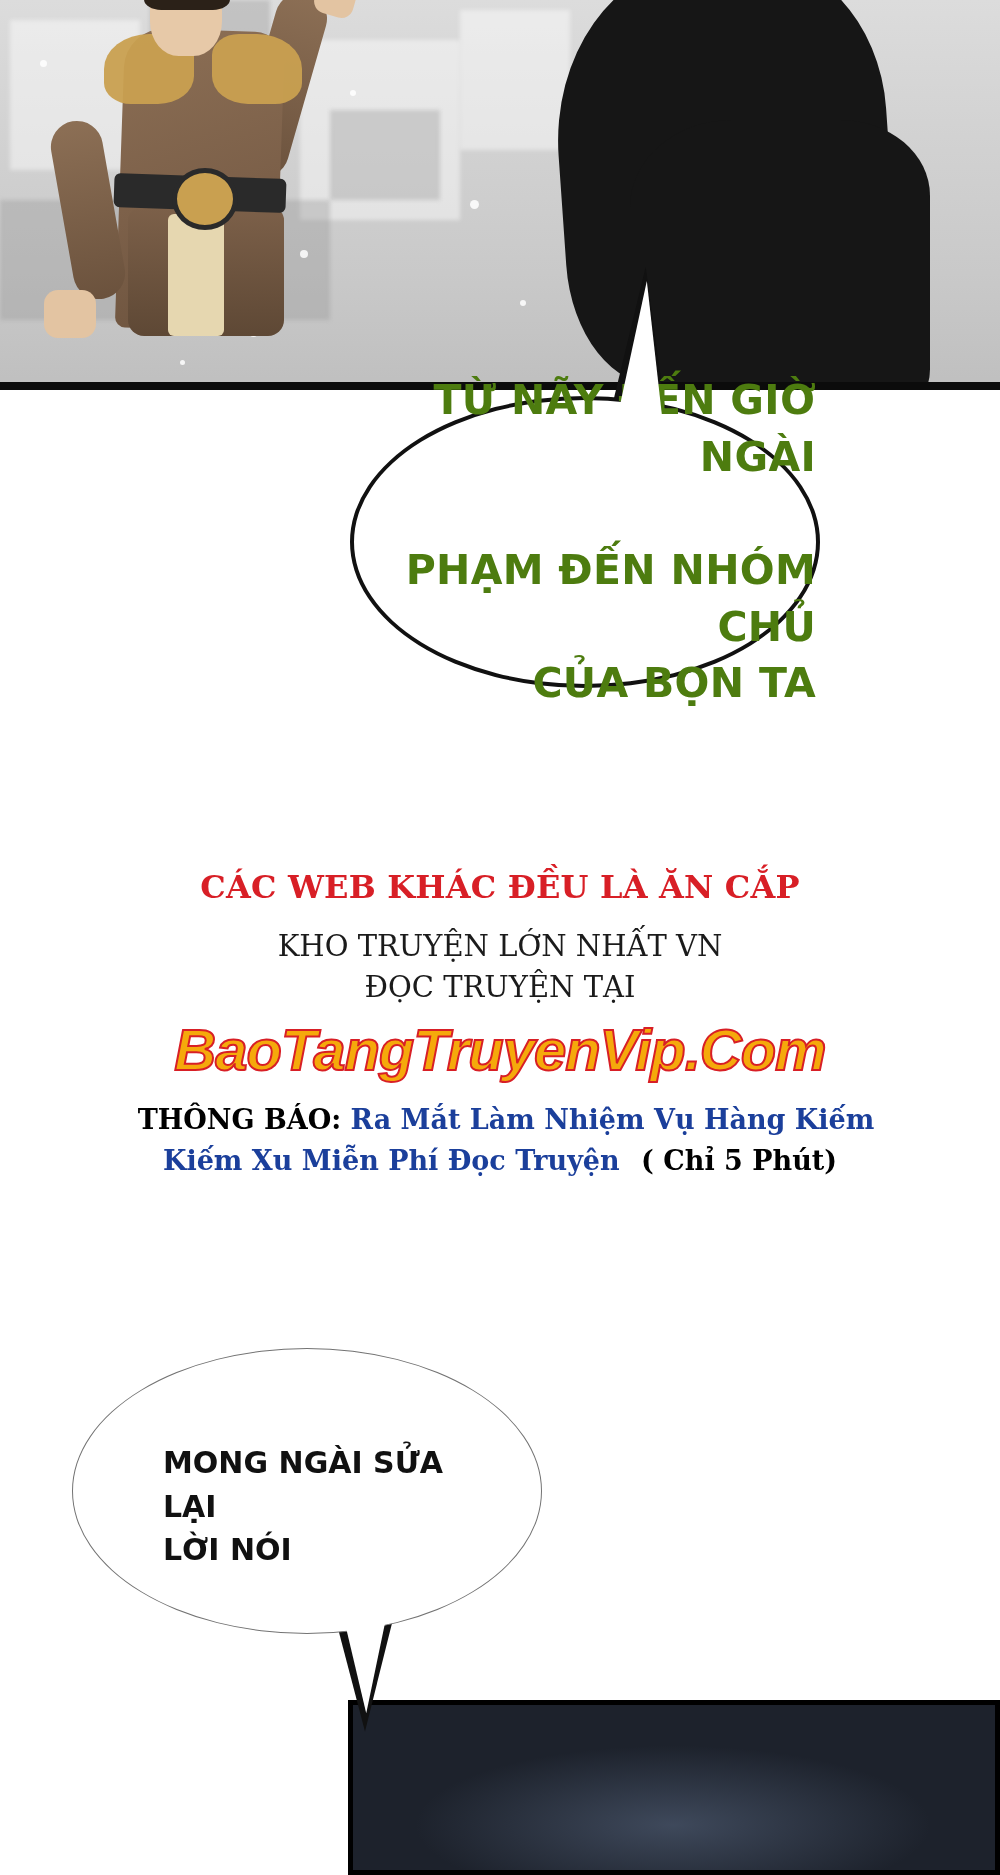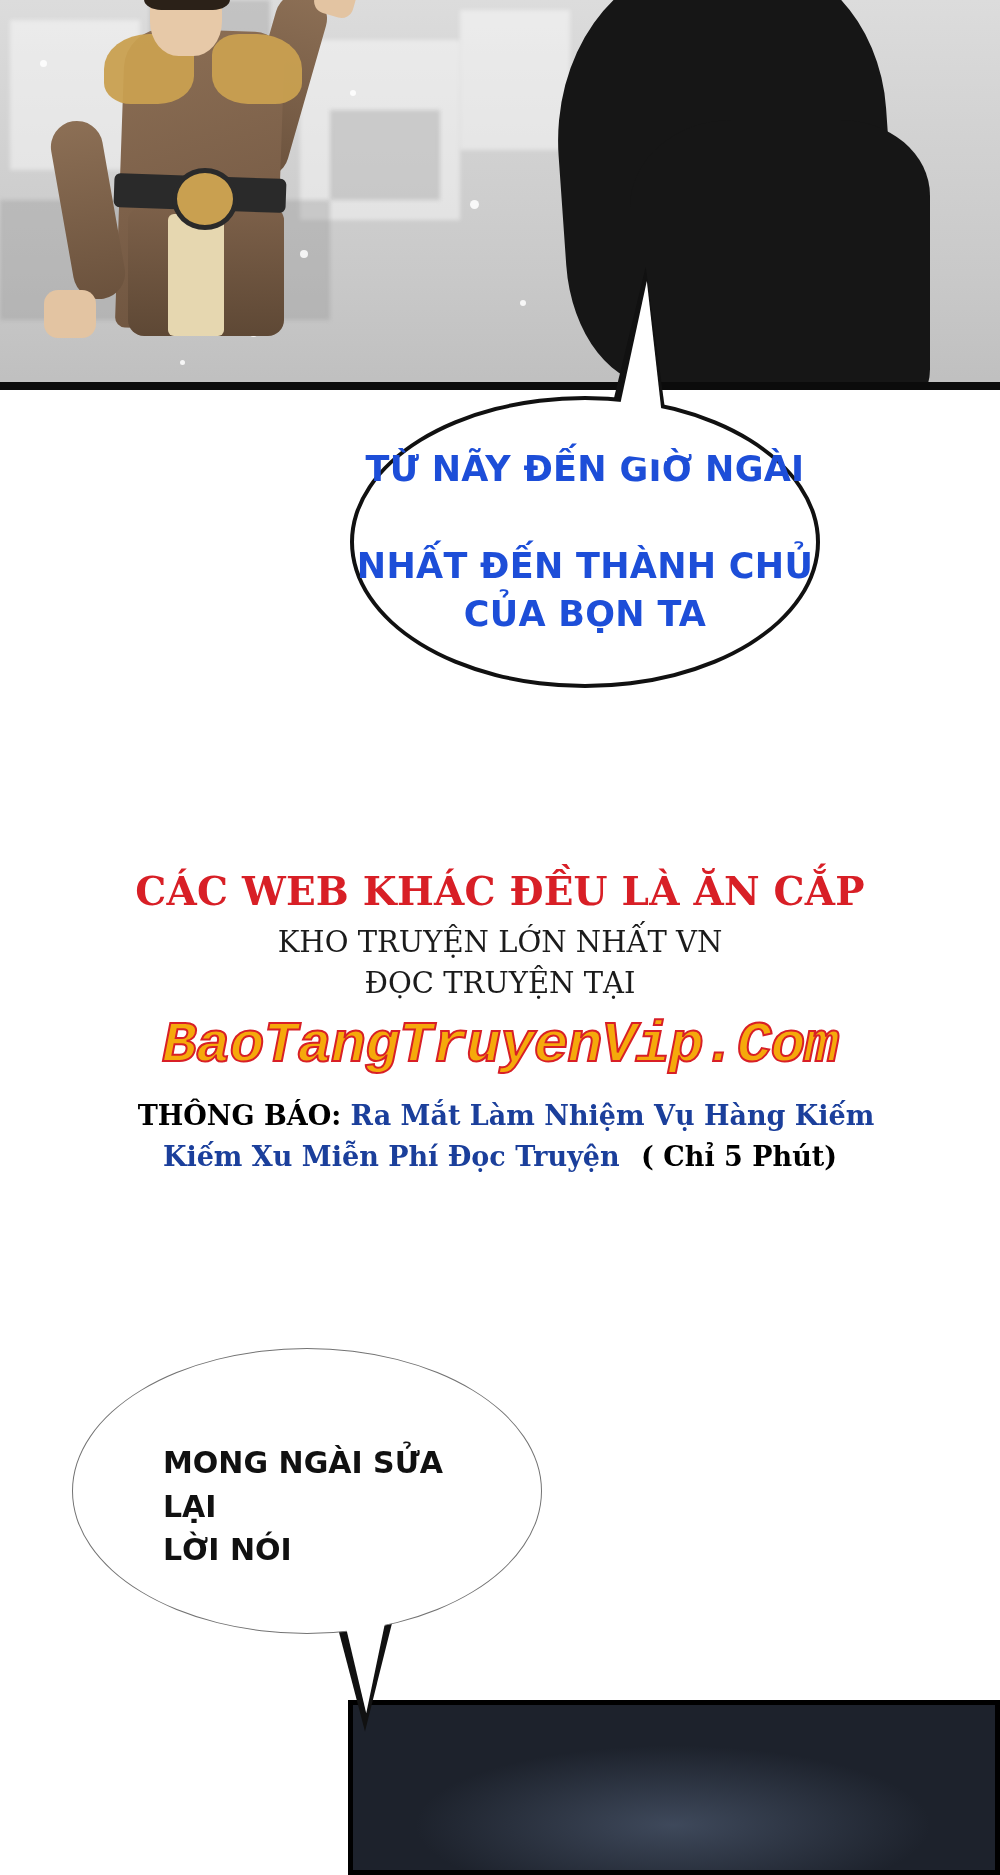--- a/index.html
+++ b/index.html
@@ -174,26 +174,26 @@
     border: 4px solid #111;
     border-radius: 50% / 50%;
     background: #fff;
     box-sizing: border-box;
     display: flex;
     align-items: center;
     justify-content: center;
     z-index: 5;
   }
   .bubble1-text {
-    text-align: center;
+    text-align: right;
     font-family: "DejaVu Sans", sans-serif;
     font-weight: 700;
-    font-size: 35px;
+    font-size: 41px;
     line-height: 1.38;
-    color: #1d4ed8;
+    color: #4d7c0f;
     letter-spacing: .3px;
   }
   .bubble1-tail {
     position: absolute;
     left: 612px;
     top: 268px;
     width: 0; height: 0;
     z-index: 4;
     border-left: 22px solid transparent;
     border-right: 50px solid transparent;
@@ -220,33 +220,33 @@
     width: 1000px;
     text-align: center;
   }
   .promo-line {
     font-family: "DejaVu Serif", serif;
     display: block;
   }
   .promo-red {
     color: #d81f26;
     font-weight: 700;
-    font-size: 39px;
+    font-size: 32px;
     letter-spacing: .2px;
-    margin-bottom: 8px;
+    margin-bottom: 20px;
   }
   .promo-dark {
     color: #1b1b1b;
     font-size: 29px;
     font-weight: 400;
     line-height: 1.42;
   }
   .promo-site {
     margin-top: 10px;
-    font-family: Liberation Mono, monospace;
+    font-family: Liberation Sans, sans-serif;
     font-weight: 700;
     font-style: italic;
     font-size: 58px;
     color: #f5a90b;
     -webkit-text-stroke: 2px #d81f26;
     letter-spacing: -1px;
     line-height: 1.1;
   }
   .promo-notice {
     margin-top: 18px;
@@ -369,21 +369,21 @@
 
   <div class="panel-top-border"></div>
 </div>
 
 <div class="bubble1-tail"></div>
 <div class="bubble1-tail-inner"></div>
 <div class="bubble1">
   <div class="bubble1-text">
     <span>TỪ NÃY ĐẾN GIỜ NGÀI</span><br>
     <br>
-    <span>NHẤT ĐẾN THÀNH CHỦ</span><br>
+    <span>PHẠM ĐẾN NHÓM CHỦ</span><br>
     <span>CỦA BỌN TA</span>
   </div>
 </div>
 
 <div class="promo">
   <span class="promo-line promo-red">CÁC WEB KHÁC ĐỀU LÀ ĂN CẮP</span>
   <span class="promo-line promo-dark">KHO TRUYỆN LỚN NHẤT VN</span>
   <span class="promo-line promo-dark">ĐỌC TRUYỆN TẠI</span>
   <span class="promo-line promo-site">BaoTangTruyenVip.Com</span>
   <div class="promo-notice">

